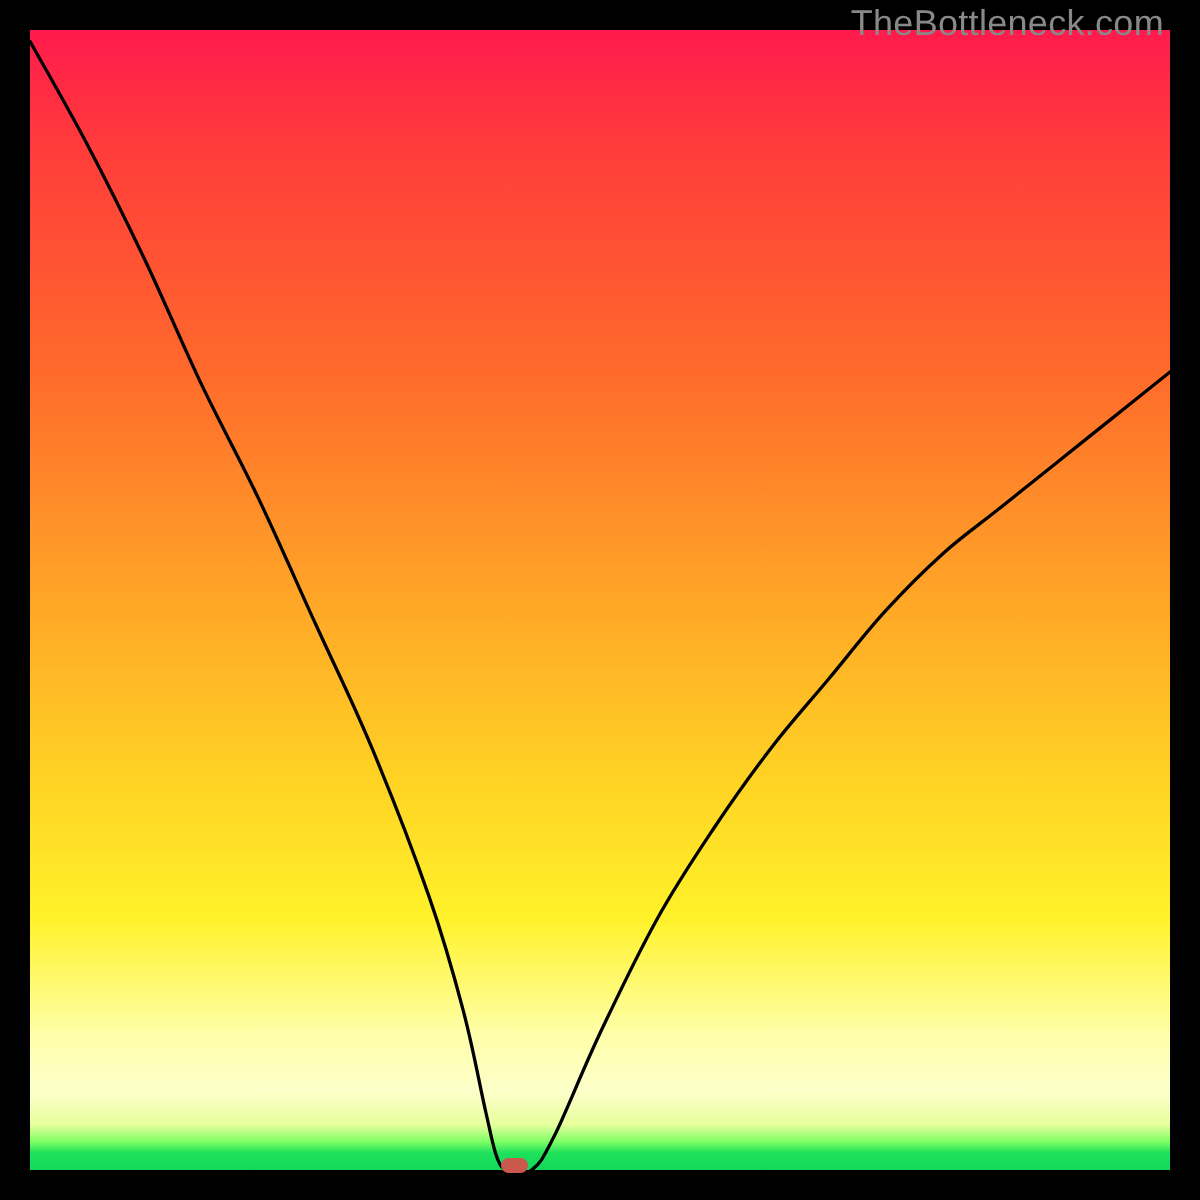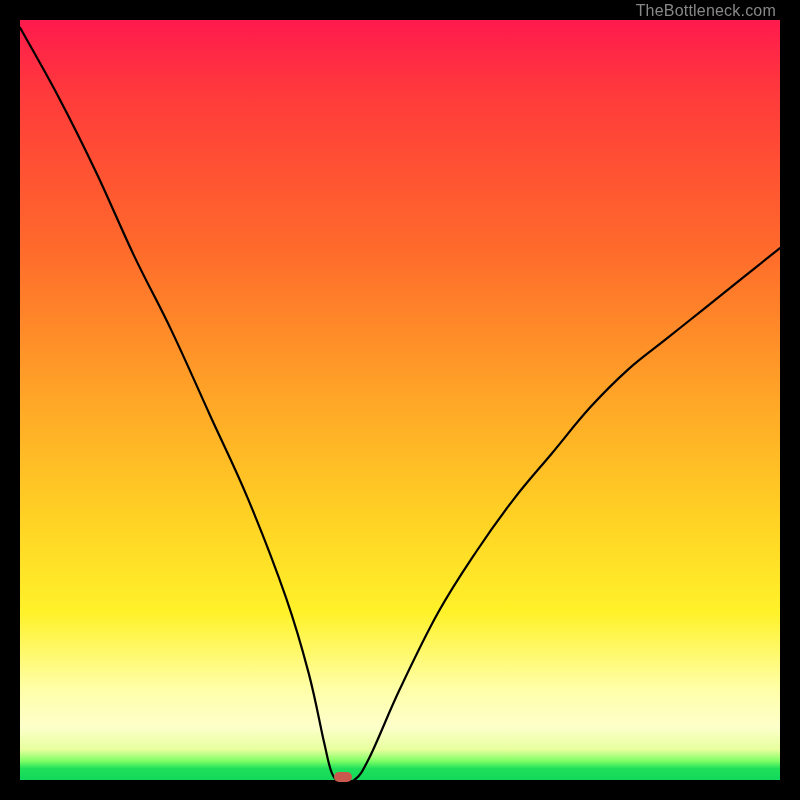--- a/index.html
+++ b/index.html
@@ -40,21 +40,21 @@
       #7fff66 97.5%,
       #1fe05a 98.5%,
       #12d85a 100%
     );
   }
   .watermark {
     position: absolute;
     top: 2px;
     right: 24px;
     color: #888;
-    font-size: 16px;
+    font-size: 24px;
     font-family: Arial, sans-serif;
     letter-spacing: 0.2px;
     user-select: none;
   }
   svg.curve {
     position: absolute;
     left: 20px;
     top: 20px;
     width: 760px;
     height: 760px;

